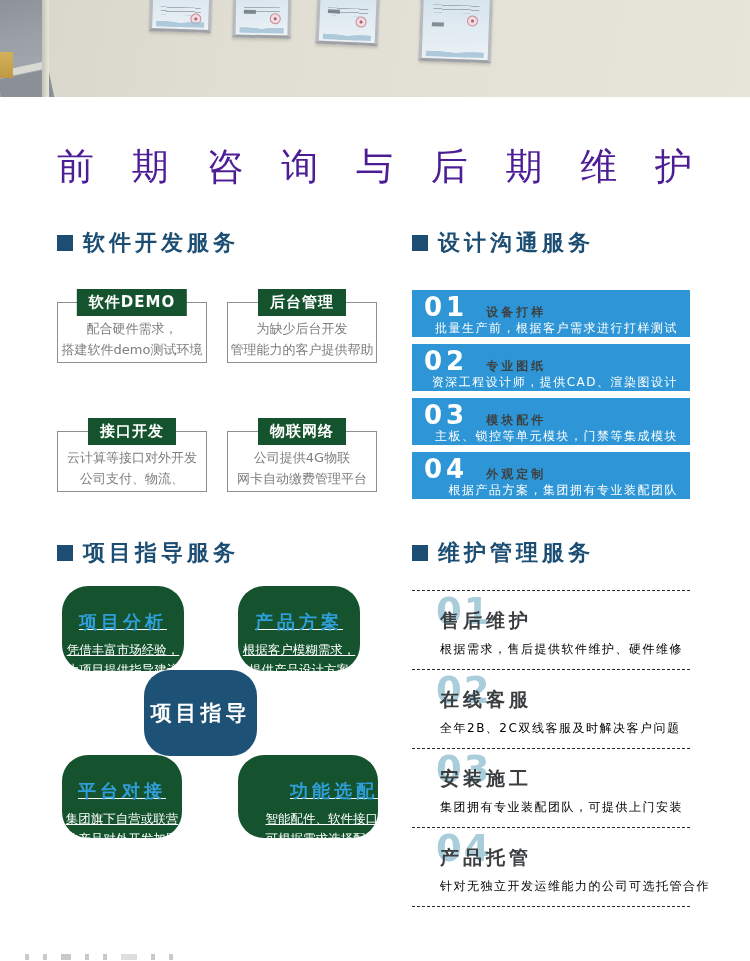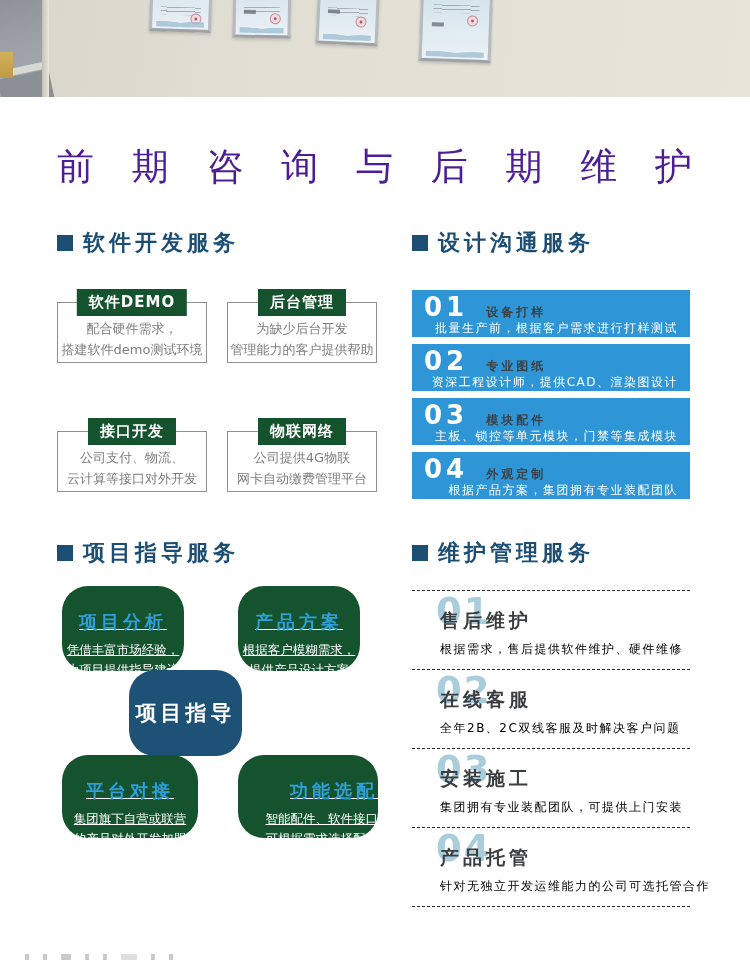--- a/index.html
+++ b/index.html
@@ -129,24 +129,24 @@
   .cards { position: relative; margin-top: 14px; height: 310px; }
   .gcard {
     position: absolute; width: 122px; height: 85px;
     background: #14532d; border-radius: 26px;
     text-align: center; padding-top: 24px; color: #ffffff; text-decoration: underline;
   }
   .gcard-title { font-size: 18px; font-weight: bold; color: #2f9ed9; letter-spacing: 4px; margin-bottom: 6px; white-space: nowrap; }
   .gcard-line { font-size: 12.5px; line-height: 1.6; white-space: nowrap; }
   .gcard-tl { left: 5px;  top: 4px; }
   .gcard-tr { left: 181px; top: 4px; }
-  .gcard-bl { left: 5px;  top: 173px; width: 136px; height: 83px; }
+  .gcard-bl { left: 5px;  top: 173px; width: 120px; height: 83px; }
   .gcard-br { left: 181px; top: 173px; width: 140px; height: 83px; text-align: right; }
   .gcard-center {
-    position: absolute; left: 72px; top: 88px; width: 113px; height: 86px;
+    position: absolute; left: 87px; top: 88px; width: 113px; height: 86px;
     background: #1d5276; border-radius: 26px;
     display: flex; align-items: center; justify-content: center;
   }
   .gcard-center .ctitle {
     color: #ffffff; font-size: 21px; font-weight: bold; letter-spacing: 4px; white-space: nowrap;
   }
 
   
   .mlist { margin-top: 22px; border-bottom: 1px dashed #2a2a2a; }
   .mitem { border-top: 1px dashed #2a2a2a; position: relative; padding: 4px 0 11px 28px; }
@@ -221,22 +221,22 @@
       <div class="bline">配合硬件需求，</div>
       <div class="bline">搭建软件demo测试环境</div>
     </div>
     <div class="sbox">
       <div class="tag">后台管理</div>
       <div class="bline">为缺少后台开发</div>
       <div class="bline">管理能力的客户提供帮助</div>
     </div>
     <div class="sbox">
       <div class="tag">接口开发</div>
+      <div class="bline">云计算等接口对外开发</div>
       <div class="bline">公司支付、物流、</div>
-      <div class="bline">云计算等接口对外开发</div>
     </div>
     <div class="sbox">
       <div class="tag">物联网络</div>
       <div class="bline">公司提供4G物联</div>
       <div class="bline">网卡自动缴费管理平台</div>
     </div>
   </div>
 </div>
 
 <div class="sec sec-design">

